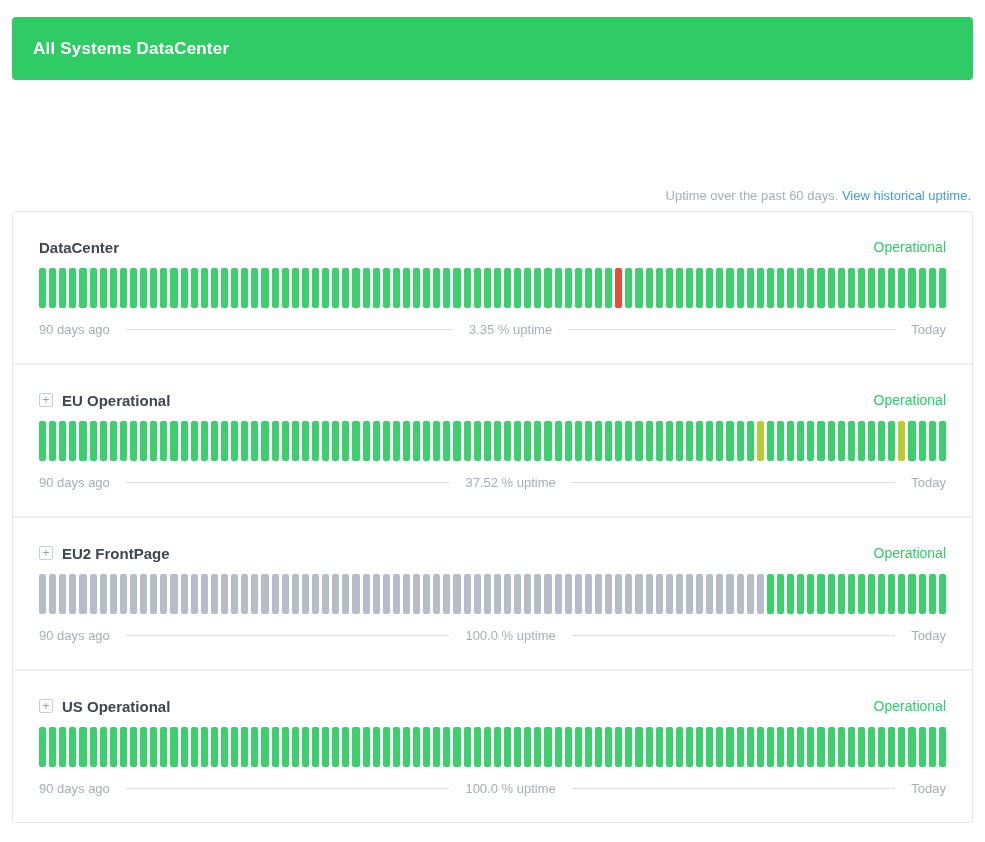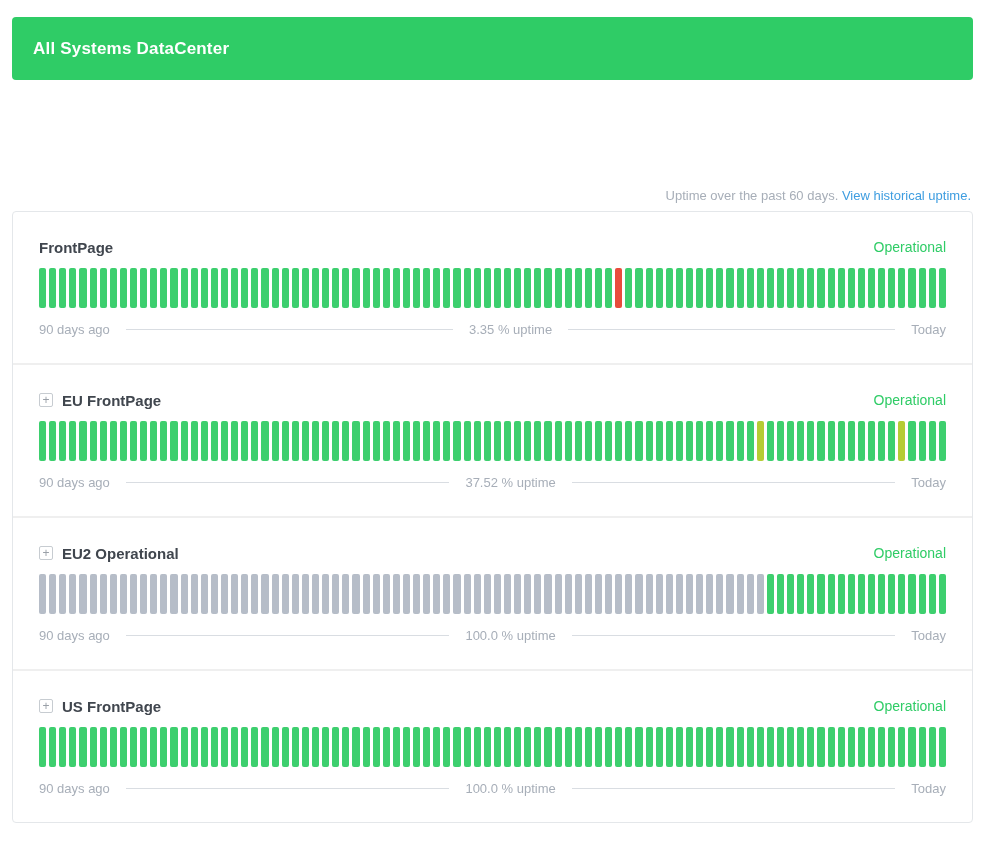--- a/index.html
+++ b/index.html
@@ -105,21 +105,21 @@
 <div class="uptime-note" style="color: rgb(167, 174, 184);">
   <span>Uptime over the past 60 days.</span>
   <a style="color: rgb(62, 157, 224);">View historical uptime.</a>
 </div>
 
 <div class="card" id="card">
   <div class="component-row">
     <div class="row-head">
       <div class="comp-name">
 
-        <span>FrontPage</span>
+        <span>DataCenter</span>
       </div>
       <span class="status-label" style="color: rgb(47, 204, 102);">Operational</span>
     </div>
     <div class="bars">
         <div class="bar" style="background: rgb(61, 207, 110);"></div>
         <div class="bar" style="background: rgb(61, 207, 110);"></div>
         <div class="bar" style="background: rgb(61, 207, 110);"></div>
         <div class="bar" style="background: rgb(61, 207, 110);"></div>
         <div class="bar" style="background: rgb(61, 207, 110);"></div>
         <div class="bar" style="background: rgb(61, 207, 110);"></div>
@@ -214,21 +214,21 @@
       <span>3.35 % uptime</span>
       <span class="foot-line"></span>
       <span>Today</span>
     </div>
   </div>
 
   <div class="component-row">
     <div class="row-head">
       <div class="comp-name">
         <span class="expand-box">+</span>
-        <span>EU FrontPage</span>
+        <span>EU Operational</span>
       </div>
       <span class="status-label" style="color: rgb(47, 204, 102);">Operational</span>
     </div>
     <div class="bars">
         <div class="bar" style="background: rgb(61, 207, 110);"></div>
         <div class="bar" style="background: rgb(61, 207, 110);"></div>
         <div class="bar" style="background: rgb(61, 207, 110);"></div>
         <div class="bar" style="background: rgb(61, 207, 110);"></div>
         <div class="bar" style="background: rgb(61, 207, 110);"></div>
         <div class="bar" style="background: rgb(61, 207, 110);"></div>
@@ -323,21 +323,21 @@
       <span>37.52 % uptime</span>
       <span class="foot-line"></span>
       <span>Today</span>
     </div>
   </div>
 
   <div class="component-row">
     <div class="row-head">
       <div class="comp-name">
         <span class="expand-box">+</span>
-        <span>EU2 Operational</span>
+        <span>EU2 FrontPage</span>
       </div>
       <span class="status-label" style="color: rgb(47, 204, 102);">Operational</span>
     </div>
     <div class="bars">
         <div class="bar" style="background: rgb(182, 189, 200);"></div>
         <div class="bar" style="background: rgb(182, 189, 200);"></div>
         <div class="bar" style="background: rgb(182, 189, 200);"></div>
         <div class="bar" style="background: rgb(182, 189, 200);"></div>
         <div class="bar" style="background: rgb(182, 189, 200);"></div>
         <div class="bar" style="background: rgb(182, 189, 200);"></div>
@@ -432,21 +432,21 @@
       <span>100.0 % uptime</span>
       <span class="foot-line"></span>
       <span>Today</span>
     </div>
   </div>
 
   <div class="component-row">
     <div class="row-head">
       <div class="comp-name">
         <span class="expand-box">+</span>
-        <span>US FrontPage</span>
+        <span>US Operational</span>
       </div>
       <span class="status-label" style="color: rgb(47, 204, 102);">Operational</span>
     </div>
     <div class="bars">
         <div class="bar" style="background: rgb(61, 207, 110);"></div>
         <div class="bar" style="background: rgb(61, 207, 110);"></div>
         <div class="bar" style="background: rgb(61, 207, 110);"></div>
         <div class="bar" style="background: rgb(61, 207, 110);"></div>
         <div class="bar" style="background: rgb(61, 207, 110);"></div>
         <div class="bar" style="background: rgb(61, 207, 110);"></div>

